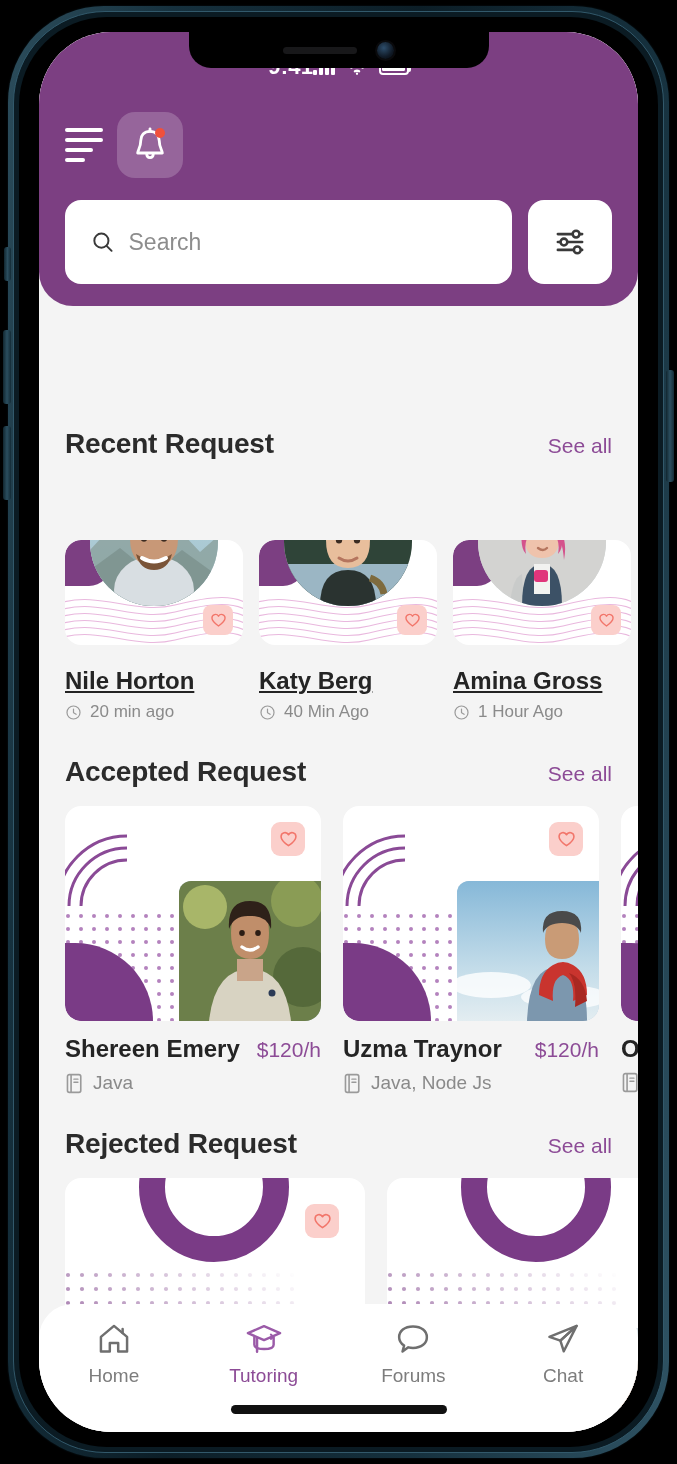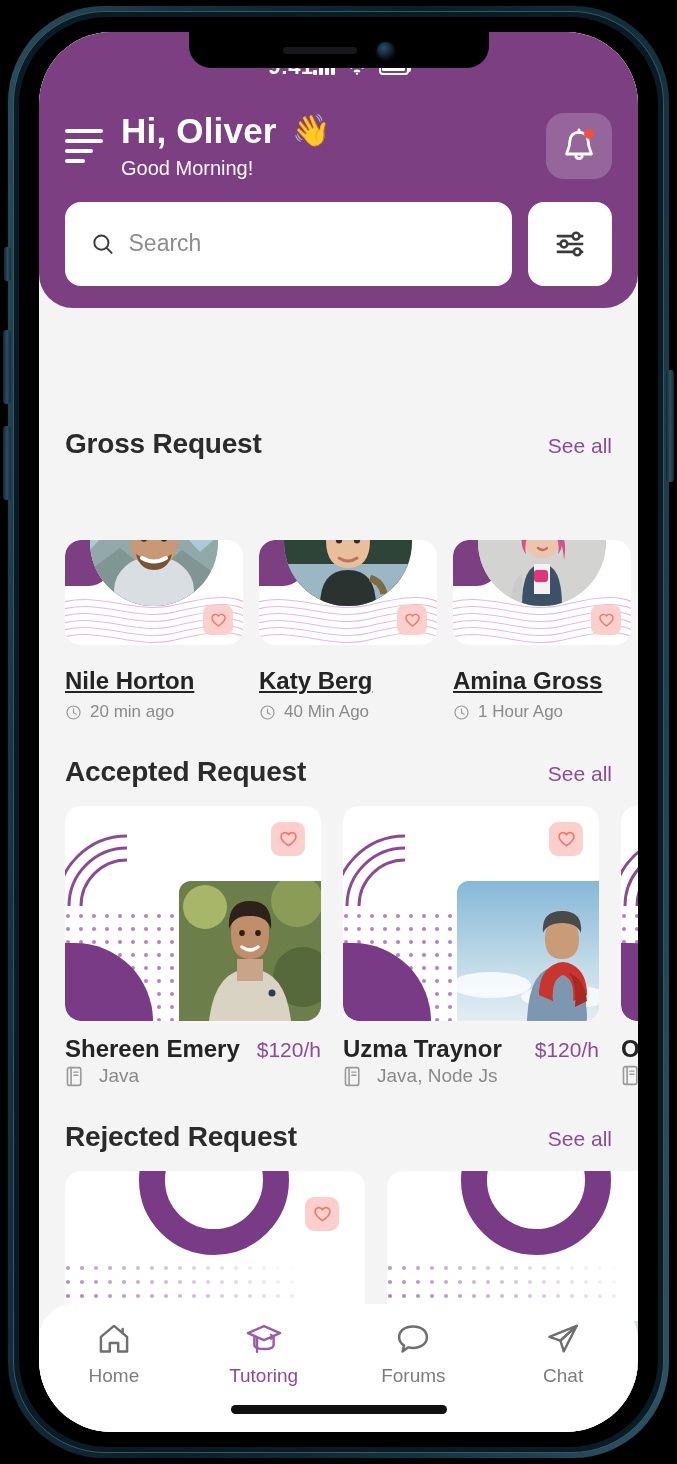--- a/index.html
+++ b/index.html
@@ -215,21 +215,21 @@
     border-radius:12px 0 12px 0; overflow:hidden; background:#bcd;
   }
   .ac-heart {
     position:absolute; right:16px; top:16px;
     width:34px; height:34px; border-radius:9px; background:#FBCFCB;
     display:flex; align-items:center; justify-content:center; cursor:pointer;
   }
   .ac-footer { display:flex; align-items:baseline; justify-content:space-between; margin-top: 14px; }
   .ac-name { font-size: 24px; font-weight:700; color:#242424; }
   .ac-price { font-size: 21px; color:#8C4B96; }
-  .ac-sub { display:flex; align-items:center; gap:15px; margin-top: 2px; }
+  .ac-sub { display:flex; align-items:center; gap:9px; margin-top: 9px; }
   .ac-subject { font-size: 19px; color:#8a8a8a; }
 
   
   .rejected-row { display:flex; gap: 22px; padding: 0 0 0 26px; }
   .rejected-item { flex: 0 0 300px; }
   .rejected-card {
     position:relative; width:300px; height: 230px;
     background:#fff; border-radius:16px; overflow:hidden;
   }
   .rj-ring { position:absolute; left:64px; top:-76px; }
@@ -282,21 +282,21 @@
   <div class="screen">
 
     <div class="notch">
       <div class="notch-speaker"></div>
       <div class="notch-cam"></div>
     </div>
 
     <div class="body-scroll">
 
       <div class="section-head">
-        <div class="section-title">Gross Request</div>
+        <div class="section-title">Recent Request</div>
         <div class="see-all">See all</div>
       </div>
 
       <div class="recent-row">
 
         <div class="recent-item">
           <div class="recent-card">
             <div class="rc-blob"></div>
             <svg class="rc-waves" viewBox="0 0 178 56" preserveAspectRatio="none">
               <g fill="none" stroke="#E9B8DE" stroke-width="1.1">
@@ -690,27 +690,20 @@
         </div>
       </div>
 
       <div class="greet-row">
         <div class="hamburger">
           <span></span>
             <span></span>
             <span></span>
             <span></span>
         </div>
-        <div class="greet-texts">
-          <div class="greet-title">
-            <span>Hi, Oliver</span>
-            <span class="wave">👋</span>
-          </div>
-          <div class="greet-sub">Good Morning!</div>
-        </div>
         <div class="bell-btn">
           <svg width="34" height="36" viewBox="0 0 26 28">
             <path d="M13 3.4 C8.4 3.4 5.8 6.6 5.8 10.6 C5.8 16 3.4 18.2 3.4 20.2 H22.6 C22.6 18.2 20.2 16 20.2 10.6 C20.2 6.6 17.6 3.4 13 3.4Z" fill="none" stroke="#fff" stroke-width="2.2" stroke-linejoin="round"></path>
             <path d="M13 1.4 V3.4" stroke="#fff" stroke-width="2.2" stroke-linecap="round"></path>
             <path d="M10.4 20.2 q0 3.6 2.6 3.6 q2.6 0 2.6 -3.6" fill="none" stroke="#fff" stroke-width="2.2" stroke-linejoin="round"></path>
           </svg>
           <div class="bell-dot"></div>
         </div>
       </div>
 

